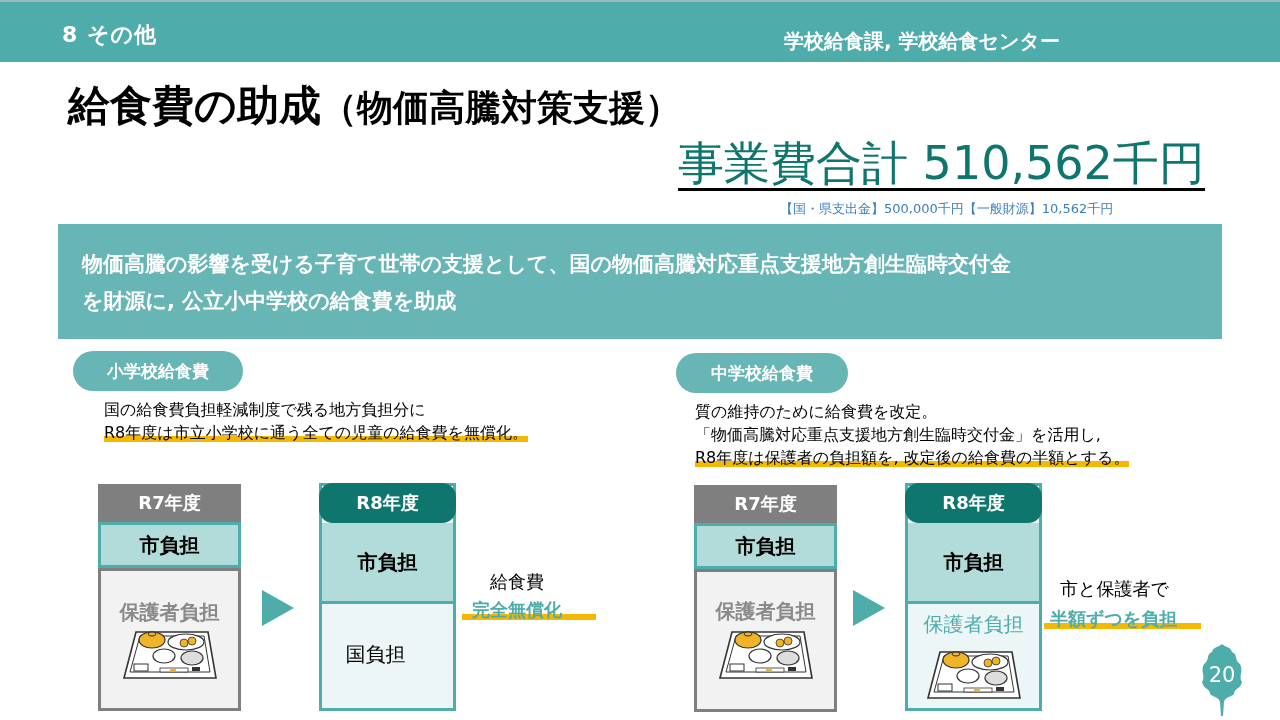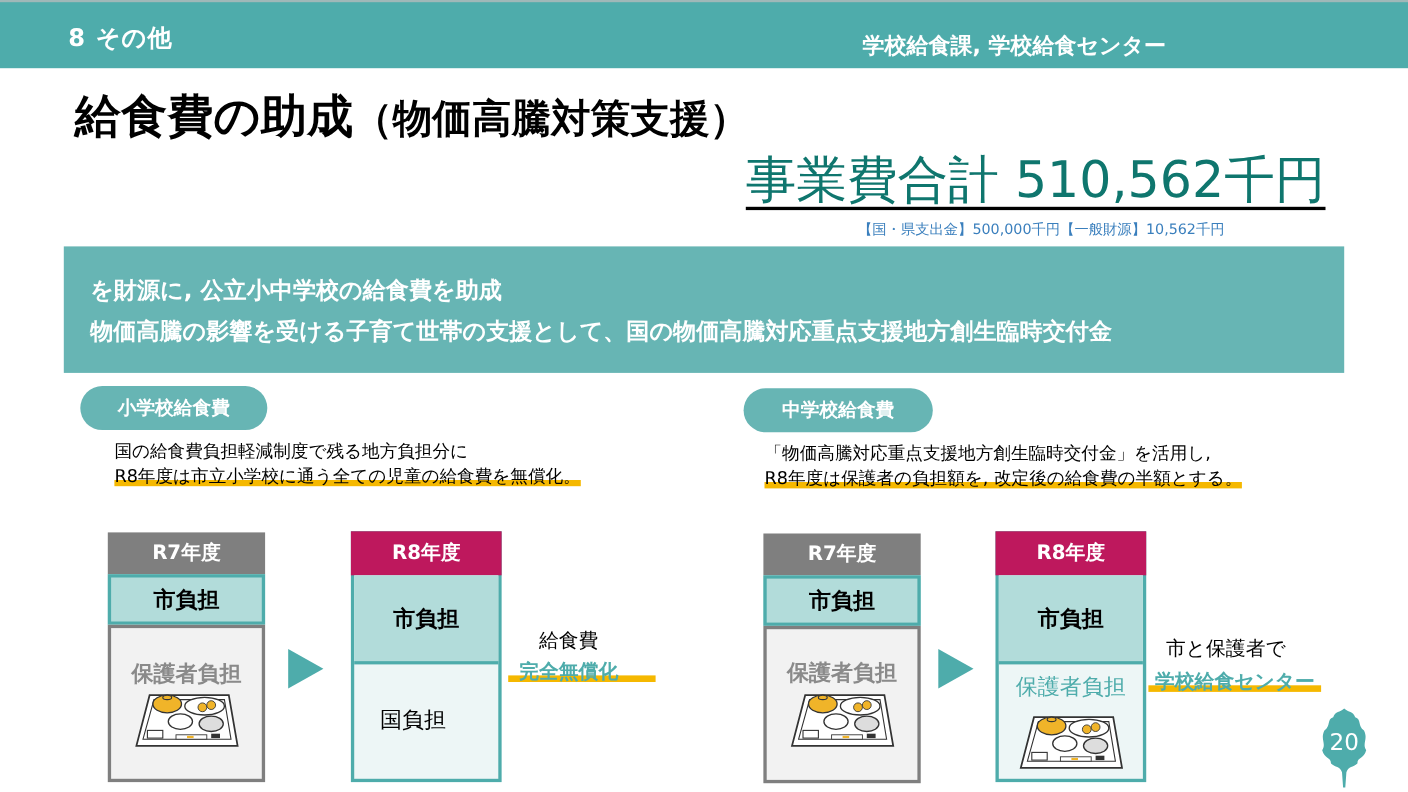--- a/index.html
+++ b/index.html
@@ -24,21 +24,21 @@
   .pill { height: 40px; border-radius: 20px; background: #67b5b4; color: #fff; font-size: 17px; font-weight: bold; text-align: center; line-height: 40px; }
   .pill-elem { left: 73px; top: 351px; width: 170px; }
   .pill-jr { left: 676px; top: 353px; width: 172px; }
 
   .desc { font-size: 16px; line-height: 23px; color: #000; white-space: nowrap; }
   .desc .hl { background: linear-gradient(to top, #f5b800 0, #f5b800 6px, transparent 6px); }
 
   
   .yr-head { height: 38px; color: #fff; font-size: 18px; font-weight: bold; text-align: center; line-height: 38px; }
   .gray-head { background: #7f7f7f; text-align: center; }
-  .teal-head { background: #be185d; }
+  .teal-head { background: #0f766e; border-radius: 14px; }
   .cell { text-align: center; font-size: 20px; font-weight: bold; }
   .city-cell { background: #b2dcda; border: 3px solid #4eacab; }
   .parent-old { background: #f2f2f2; border: 3px solid #7f7f7f; color: #8a8a8a; font-weight: bold; }
 
   .arrow { width: 0; height: 0; border-top: 18px solid transparent; border-bottom: 18px solid transparent; border-left: 32px solid #4eacab; }
 
   .note { font-size: 18px; color: #000; white-space: nowrap; }
   .note-hl { font-size: 18px; font-weight: bold; color: #4eacab; white-space: nowrap; }
   .yellow-line { height: 6px; background: #f5b800; }
 
@@ -56,22 +56,22 @@
 
 <div class="abs page-title">
   <span>給食費の助成</span><span class="sub">（物価高騰対策支援）</span>
 </div>
 
 <div class="abs total">事業費合計  510,562千円</div>
 <div class="abs funding">【国・県支出金】500,000千円【一般財源】10,562千円</div>
 
 <div class="abs summary-box"></div>
 <div class="abs summary-text">
+  <div>物価高騰の影響を受ける子育て世帯の支援として、国の物価高騰対応重点支援地方創生臨時交付金</div>
   <div>を財源に, 公立小中学校の給食費を助成</div>
-  <div>物価高騰の影響を受ける子育て世帯の支援として、国の物価高騰対応重点支援地方創生臨時交付金</div>
 </div>
 
 <div class="abs pill pill-elem">小学校給食費</div>
 <div class="abs desc" style="left:104px; top:398px;">
   <div>国の給食費負担軽減制度で残る地方負担分に</div>
   <div><span class="hl">R8年度は市立小学校に通う全ての児童の給食費を無償化。</span></div>
 </div>
 
 <div class="abs yr-head gray-head" style="left:98px; top:484px; width:143px;">R7年度</div>
 <div class="abs cell city-cell" style="left:98px; top:522px; width:143px; height:46px; line-height:40px; border-left-color:#4eacab;">市負担</div>
@@ -102,20 +102,21 @@
 <div class="abs cell" style="left:322px; top:523px; width:131px; height:78px; background:#b2dcda; line-height:78px;">市負担</div>
 <div class="abs" style="left:322px; top:601px; width:131px; height:3px; background:#4eacab;"></div>
 <div class="abs" style="left:322px; top:604px; width:107px; height:104px; text-align:center; line-height:100px; font-size:20px;">国負担</div>
 
 <div class="abs note" style="left:490px; top:570px;">給食費</div>
 <div class="abs yellow-line" style="left:462px; top:614px; width:134px;"></div>
 <div class="abs note-hl" style="left:472px; top:598px;">完全無償化</div>
 
 <div class="abs pill pill-jr">中学校給食費</div>
 <div class="abs desc" style="left:695px; top:400px;">
+  <div>質の維持のために給食費を改定。</div>
   <div>「物価高騰対応重点支援地方創生臨時交付金」を活用し,</div>
   <div><span class="hl">R8年度は保護者の負担額を, 改定後の給食費の半額とする。</span></div>
 </div>
 
 <div class="abs yr-head gray-head" style="left:694px; top:485px; width:143px;">R7年度</div>
 <div class="abs cell city-cell" style="left:694px; top:523px; width:143px; height:46px; line-height:40px;">市負担</div>
 <div class="abs parent-old" style="left:694px; top:569px; width:143px; height:143px;">
   <div style="text-align:center; font-size:20px; margin-top:26px;">保護者負担</div>
 </div>
 <svg class="abs tray" style="left:718px; top:624px;" viewBox="0 0 96 60">
@@ -152,18 +153,18 @@
   <ellipse cx="42" cy="32" rx="11" ry="7" fill="#fff" stroke="#333" stroke-width="1.2"></ellipse>
   <ellipse cx="70" cy="34" rx="11" ry="7" fill="#ddd" stroke="#333" stroke-width="1.2"></ellipse>
   <rect x="12" y="40" width="14" height="7" fill="#fff" stroke="#333" stroke-width="1"></rect>
   <rect x="38" y="44" width="28" height="4" fill="#fff" stroke="#333" stroke-width="0.8"></rect>
   <rect x="48" y="45" width="6" height="2" fill="#f0b429"></rect>
   <rect x="70" y="43" width="8" height="4" fill="#333"></rect>
 </svg>
 
 <div class="abs note" style="left:1060px; top:577px;">市と保護者で</div>
 <div class="abs yellow-line" style="left:1044px; top:623px; width:157px;"></div>
-<div class="abs note-hl" style="left:1050px; top:607px;">学校給食センター</div>
+<div class="abs note-hl" style="left:1050px; top:607px;">半額ずつを負担</div>
 
 <svg class="abs page-num-wrap" viewBox="0 0 44 76">
   <path d="M22,2 C26,6 30,4 32,10 C38,12 34,18 40,22 C44,30 38,34 42,40 C40,48 34,46 34,52 C30,56 26,54 24,60 L23,74 L21,74 L20,60 C18,54 14,56 10,52 C10,46 4,48 2,40 C6,34 0,30 4,22 C10,18 6,12 12,10 C14,4 18,6 22,2 Z" fill="#4eacab"></path>
 </svg>
 <div class="abs page-num">20</div>
 
 </body></html>

